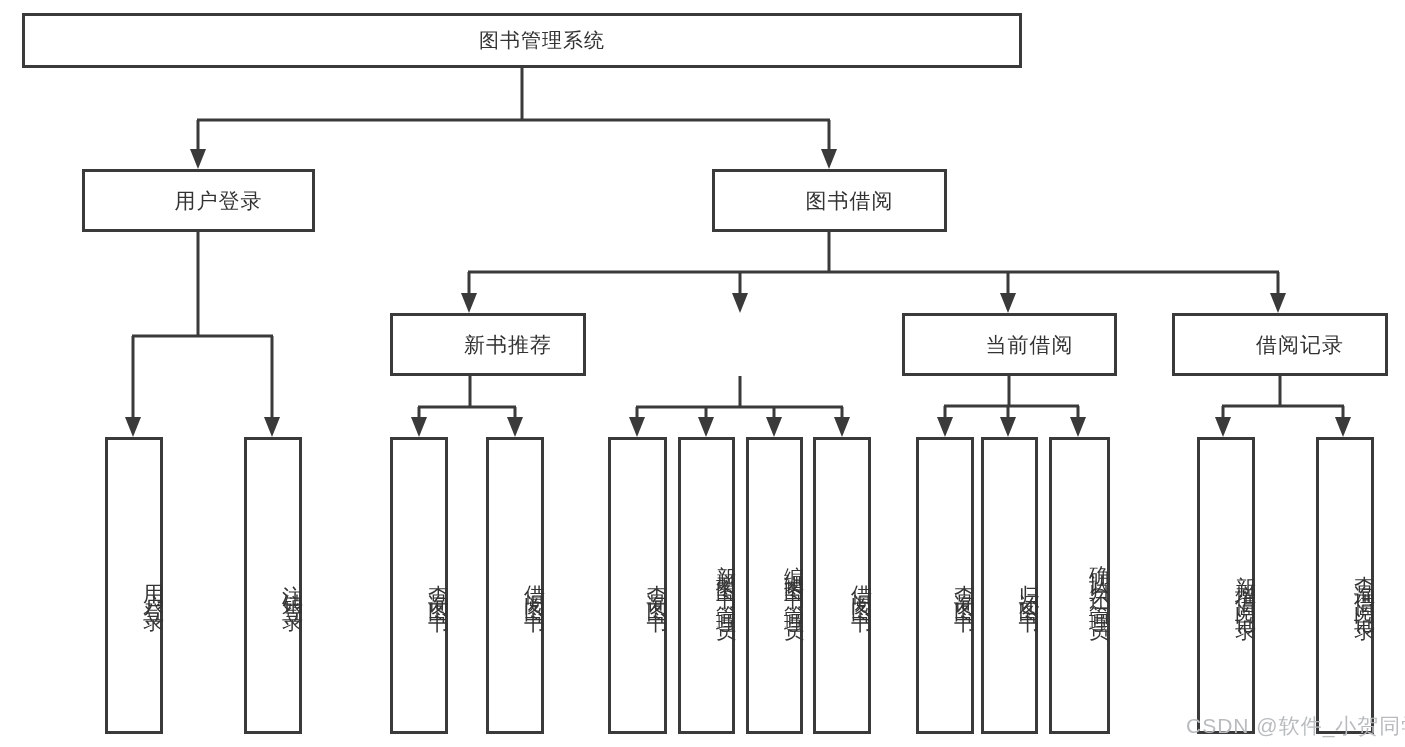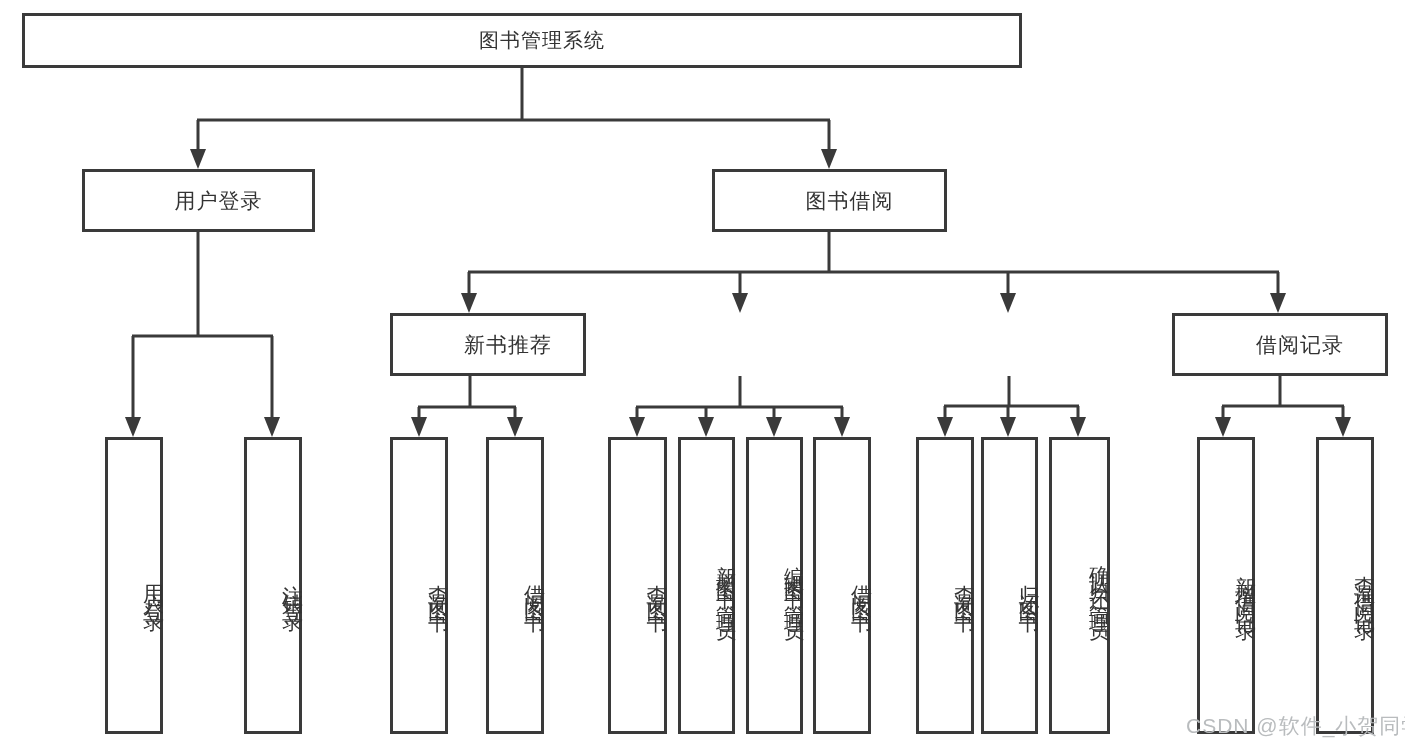--- a/index.html
+++ b/index.html
@@ -96,20 +96,21 @@
       <polygon points="1335,417 1351,417 1343,437"></polygon>
     </g>
   </svg>
 
   <div class="box h-box root-box" style="left:22px; top:13px; width:1000px; height:55px;">图书管理系统</div>
 
   <div class="box h-box" style="left:82px; top:169px; width:233px; height:63px;">用户登录</div>
   <div class="box h-box" style="left:712px; top:169px; width:235px; height:63px;">图书借阅</div>
 
   <div class="box h-box" style="left:350px; top:313px; width:196px; height:63px;margin-left:40px;">新书推荐</div>
+  <div class="box h-box" style="left:902px; top:313px; width:215px; height:63px;">当前借阅</div>
   <div class="box h-box" style="left:1172px; top:313px; width:216px; height:63px;">借阅记录</div>
 
   <div class="box v-box" style="left:105px; top:437px; width:58px; height:297px;">用户登录</div>
   <div class="box v-box" style="left:244px; top:437px; width:58px; height:297px;">注销登录</div>
 
   <div class="box v-box" style="left:390px; top:437px; width:58px; height:297px;">查询图书</div>
   <div class="box v-box" style="left:486px; top:437px; width:58px; height:297px;">借阅图书</div>
 
   <div class="box v-box" style="left:608px; top:437px; width:59px; height:297px;">查询图书</div>
   <div class="box v-box long" style="left:678px; top:437px; width:57px; height:297px;">新增图书（管理员）</div>

